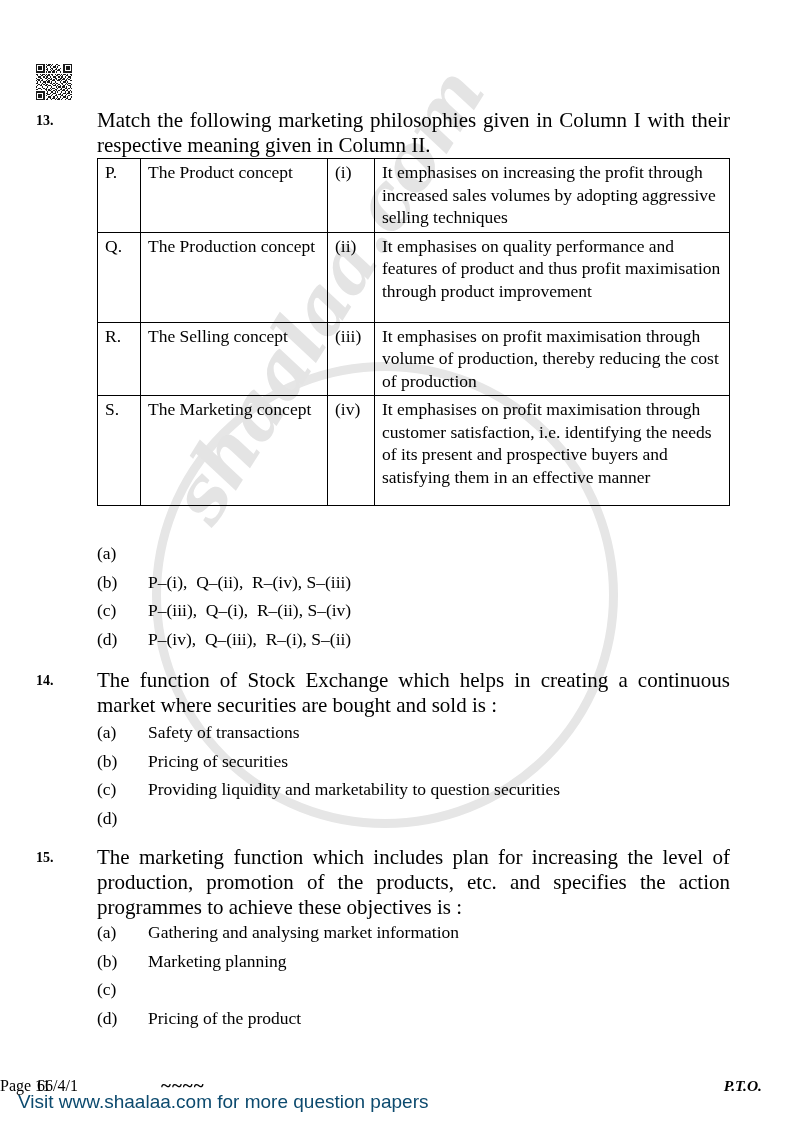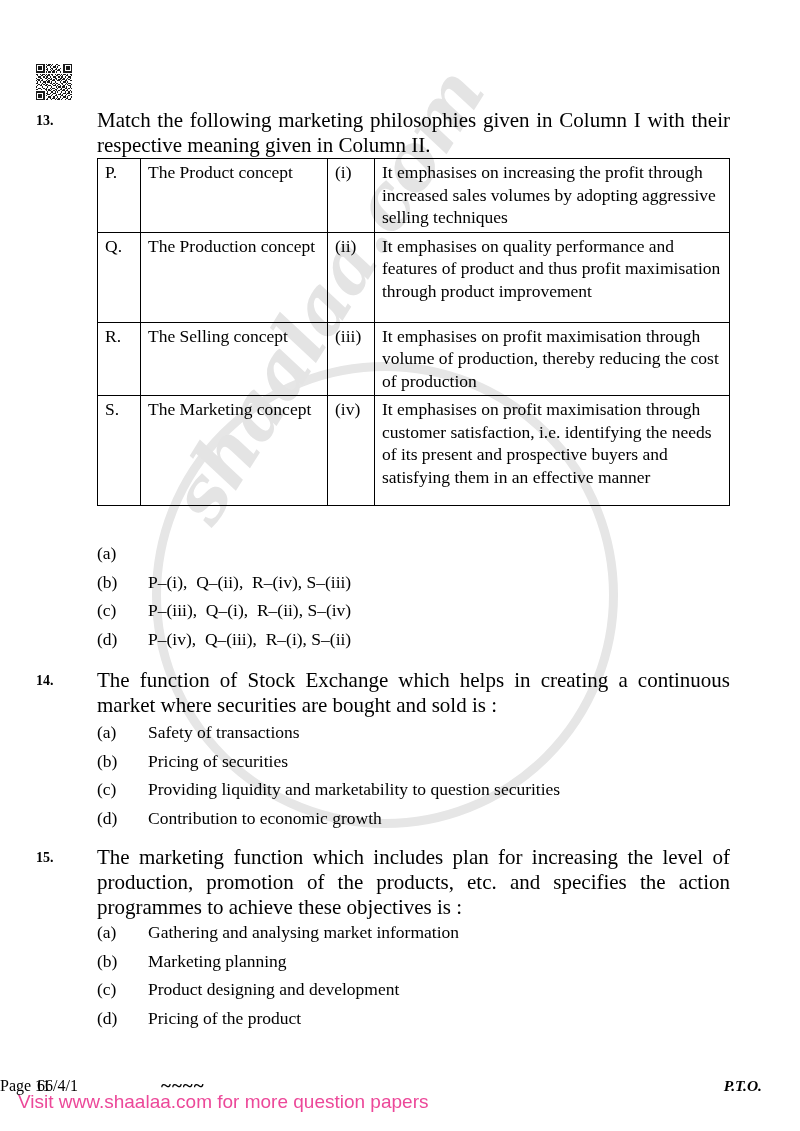--- a/index.html
+++ b/index.html
@@ -180,21 +180,21 @@
     font-weight: bold;
     font-size: 15.5px;
   }
   #visit-line {
     position: absolute;
     left: 18px;
     top: 1089px;
     font-family: "Liberation Sans", "DejaVu Sans", sans-serif;
     font-size: 19px;
     line-height: 26px;
-    color: #ec4899;
+    color: #0c4a6e;
   }
 </style>
 </head>
 <body>
 
 <div id="page">
 
   <div id="watermark">
     <div id="wm-ring"></div>
     <div id="wm-text">shaalaa.com</div>
@@ -508,41 +508,39 @@
       <div class="opt-row">
         <span class="opt-label">(b)</span>
         <span class="opt-body">Pricing of securities</span>
       </div>
       <div class="opt-row">
         <span class="opt-label">(c)</span>
         <span class="opt-body">Providing liquidity and marketability to question securities</span>
       </div>
       <div class="opt-row">
         <span class="opt-label">(d)</span>
-        <span class="opt-body">Contribution to economic growth</span>
       </div>
     </div>
 
     <div class="question" style="top:845px">
       <div class="q-num">15.</div>
       <div class="q-text">The marketing function which includes plan for increasing the level of production, promotion of the products, etc. and specifies the action programmes to achieve these objectives is :</div>
     </div>
 
     <div class="options" style="top:918px">
       <div class="opt-row">
         <span class="opt-label">(a)</span>
         <span class="opt-body">Gathering and analysing market information</span>
       </div>
       <div class="opt-row">
         <span class="opt-label">(b)</span>
         <span class="opt-body">Marketing planning</span>
       </div>
       <div class="opt-row">
         <span class="opt-label">(c)</span>
-        <span class="opt-body">Product designing and development</span>
       </div>
       <div class="opt-row">
         <span class="opt-label">(d)</span>
         <span class="opt-body">Pricing of the product</span>
       </div>
     </div>
 
     <div id="footer">
       <span id="footer-code">66/4/1</span>
       <span id="footer-wave">~~~~</span>

